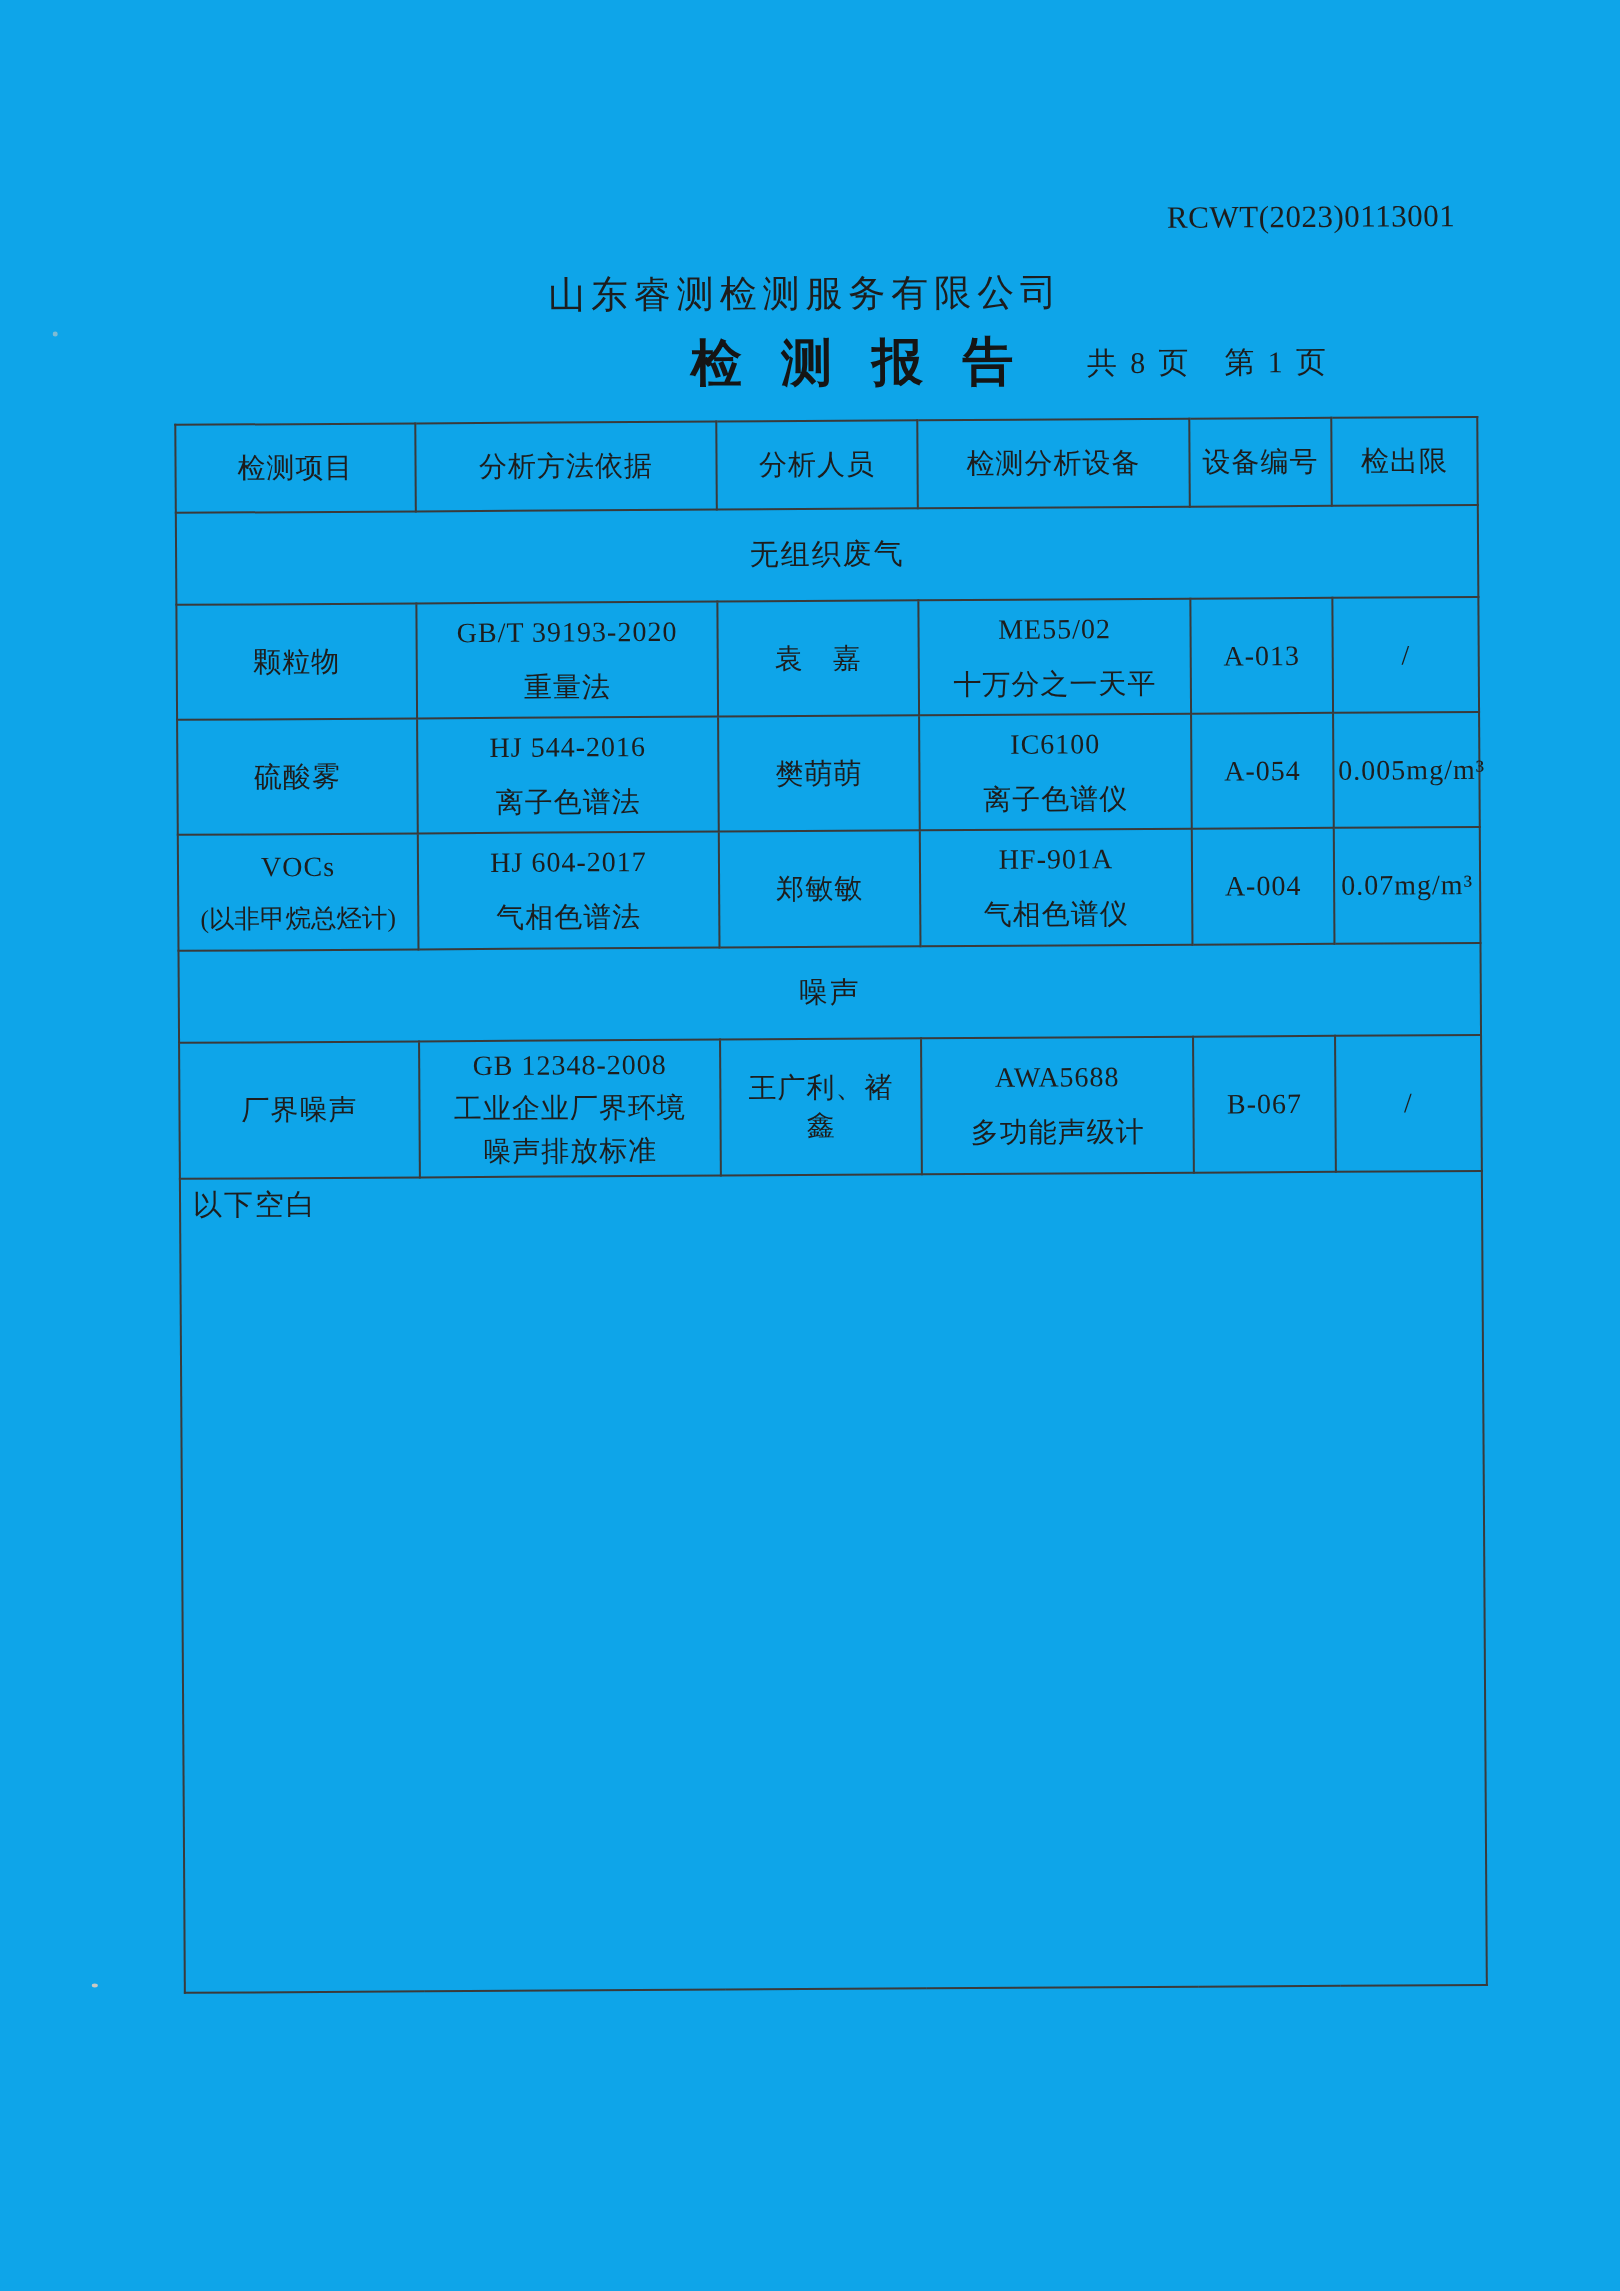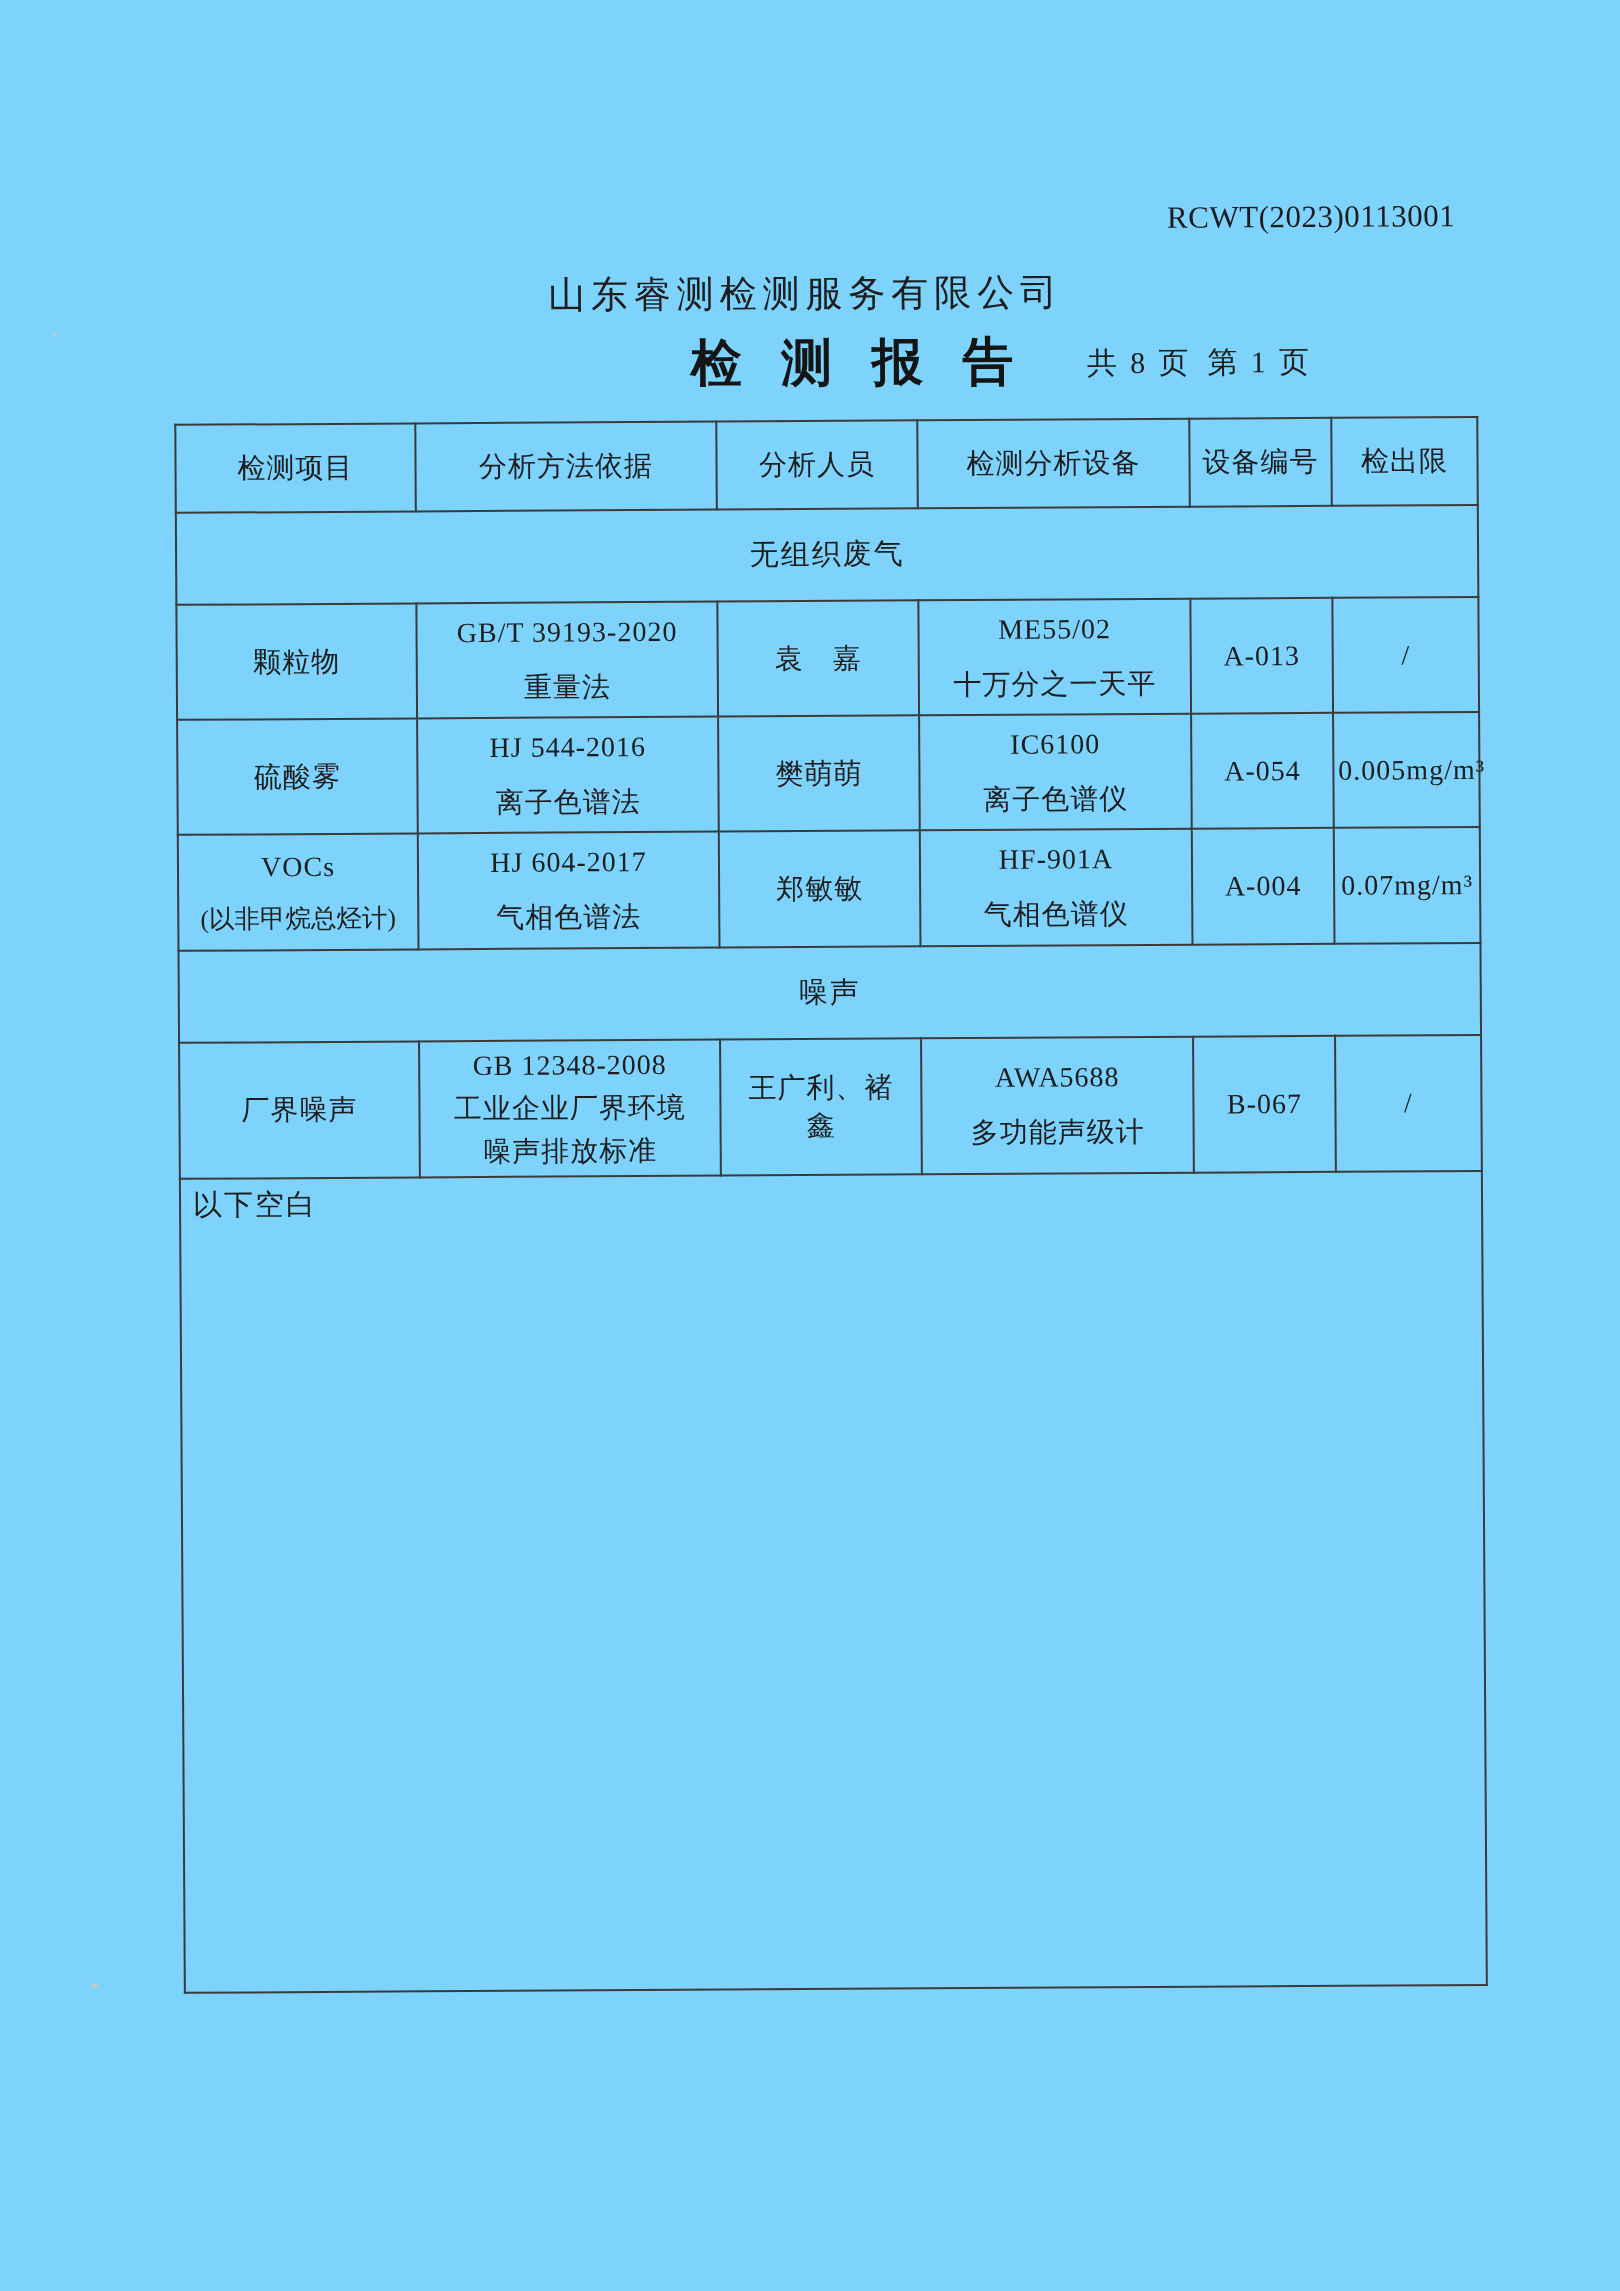--- a/index.html
+++ b/index.html
@@ -4,21 +4,21 @@
 <style>
   html,body { margin:0; padding:0; }
   body {
     width:1620px; height:2292px;
     background:#f6f6f4;
     font-family:"Liberation Serif","DejaVu Serif",serif;
   }
   .sheet {
     position:relative;
     width:1620px; height:2292px;
-    background:#7dd3fc;
+    background:#0ea5e9;
     overflow:hidden;
     color:#1d1d1d;
   }
   
   .skew {
     position:absolute; inset:0;
     transform:rotate(-0.35deg);
     transform-origin:50% 45%;
   }
   .report-number {
@@ -33,21 +33,21 @@
     position:absolute; top:329px; left:549px; width:627px;
     margin:0; text-align:center;
     font-family:"Liberation Sans","DejaVu Sans",sans-serif;
     font-weight:700; font-size:51px; letter-spacing:12.7px;
     color:#151515; white-space:nowrap;
   }
   .pageinfo {
     position:absolute; top:345px; left:1091px;
     font-size:30px; letter-spacing:2.9px; white-space:nowrap;
   }
-  .pageinfo .pi-total { margin-right:16px; }
+  .pageinfo .pi-total { margin-right:33px; }
   .tablewrap {
     position:absolute; top:420px; left:178px;
     width:1302px; height:1570px;
   }
   table.report-table {
     border-collapse:collapse;
     table-layout:fixed;
     width:1302px; height:1570px;
     border:2.9px solid #333;
   }

